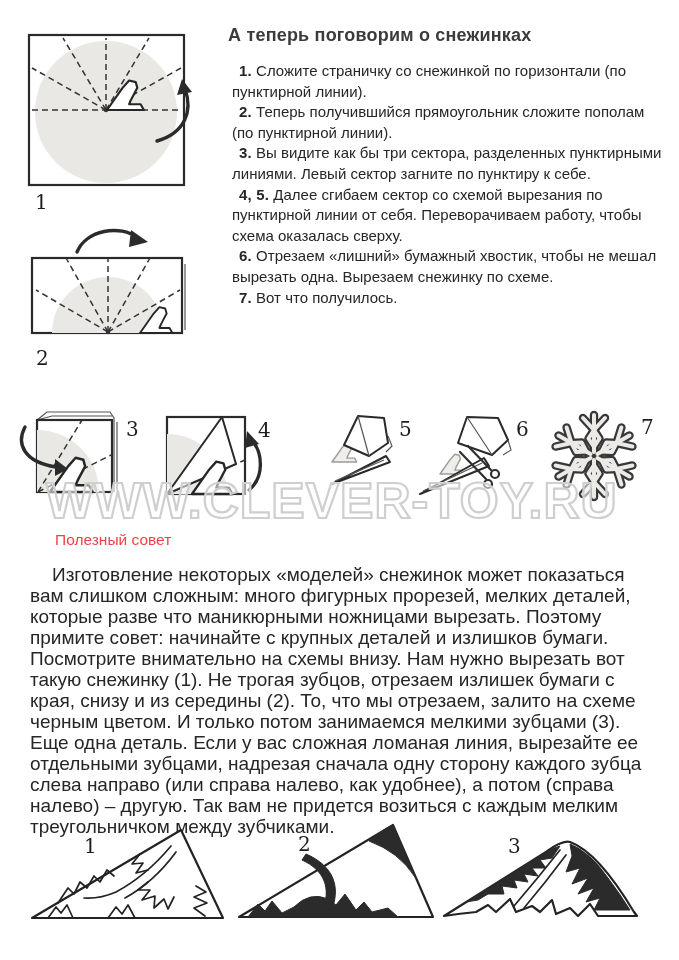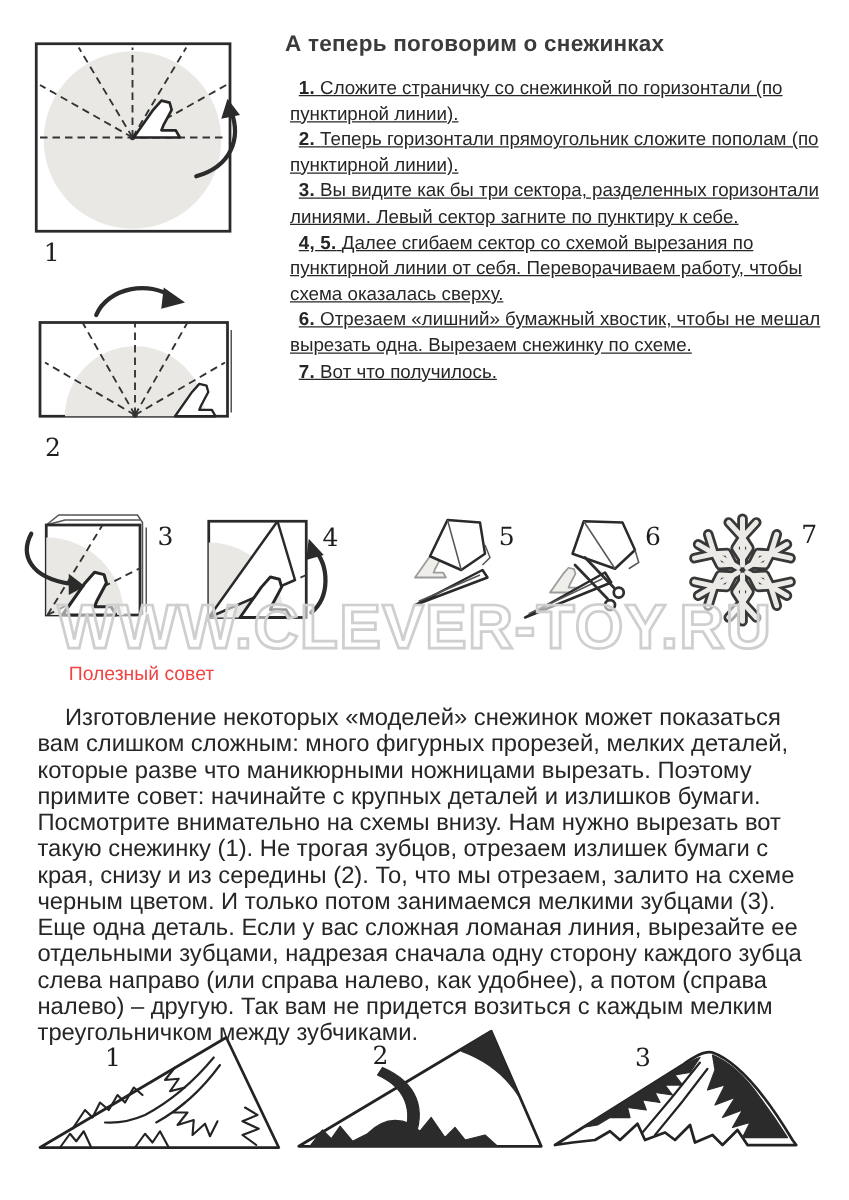--- a/index.html
+++ b/index.html
@@ -1,20 +1,20 @@
 <!DOCTYPE html>
 <html><head>
 <meta charset="utf-8">
 <style>
   html,body{margin:0;padding:0;background:#ffffff;}
   .page{position:relative;width:679px;height:960px;background:#fff;overflow:hidden;
         font-family:"Liberation Sans",sans-serif;color:#2a2a2a;}
   .title{position:absolute;left:228px;top:25px;margin:0;font-size:18px;font-weight:bold;
          color:#3b3b3b;letter-spacing:0.2px;}
-  .ins{position:absolute;left:232px;top:61px;width:430px;font-size:15px;line-height:20.6px;color:#262626;text-decoration:underline;}
+  .ins{position:absolute;left:232px;top:61px;width:430px;font-size:15px;line-height:20.6px;color:#262626;}
   .ins p{margin:0;text-indent:7px;}
   .ins .b{font-weight:bold;letter-spacing:0.2px;}
   .lbl{position:absolute;font-family:"DejaVu Serif",serif;font-size:20px;color:#1e1e1e;}
   .tip-head{position:absolute;left:55px;top:531px;font-size:15.5px;font-weight:normal;color:#ef4444;}
   .tip-body{position:absolute;left:30px;top:564px;width:618px;font-size:19px;line-height:21px;
             color:#262626;text-indent:22px;}
   .wm{position:absolute;left:46px;top:448px;width:630px;font-size:50px;font-weight:bold;
       letter-spacing:1px;color:rgba(255,255,255,0.55);-webkit-text-stroke:2.2px #cfcfcf;
       z-index:6;white-space:nowrap;margin-top:24px;}
   svg.d{position:absolute;}
@@ -84,22 +84,22 @@
       <line x1="80" y1="108" x2="122" y2="34"></line>
       <line x1="80" y1="108" x2="152" y2="66"></line>
     </g>
     <circle cx="80" cy="108" r="2.2" fill="#333"></circle>
     <use href="#boot" class="boot" transform="translate(112,80.2) scale(0.72)"></use>
   </svg>
   <div class="lbl" style="left:36px;top:346px">2</div>
 
   <div class="ins">
     <p><span class="b">1.</span> <span>Сложите страничку со снежинкой по горизонтали (по пунктирной линии).</span></p>
-    <p><span class="b">2.</span> <span>Теперь горизонтали прямоугольник сложите пополам (по пунктирной линии).</span></p>
-    <p><span class="b">3.</span> <span>Вы видите как бы три сектора, разделенных горизонтали линиями. Левый сектор загните по пунктиру к себе.</span></p>
+    <p><span class="b">2.</span> <span>Теперь получившийся прямоугольник сложите пополам (по пунктирной линии).</span></p>
+    <p><span class="b">3.</span> <span>Вы видите как бы три сектора, разделенных пунктирными линиями. Левый сектор загните по пунктиру к себе.</span></p>
     <p><span class="b">4, 5.</span> <span>Далее сгибаем сектор со схемой вырезания по пунктирной линии от себя. Переворачиваем работу, чтобы схема оказалась сверху.</span></p>
     <p><span class="b">6.</span> <span>Отрезаем «лишний» бумажный хвостик, чтобы не мешал вырезать одна. Вырезаем снежинку по схеме.</span></p>
     <p><span class="b">7.</span> <span>Вот что получилось.</span></p>
   </div>
 
   <svg class="d" style="left:12px;top:404px" width="126" height="102" viewBox="0 0 126 102">
     <polyline class="thin" points="25,16 40,12 100,12"></polyline>
     <polyline class="thin" points="25,16 35,8 98,8 102,14 102,88"></polyline>
     <line class="thin" x1="105" y1="18" x2="105" y2="86"></line>
     <rect class="frame" x="25" y="16" width="75" height="72"></rect>

